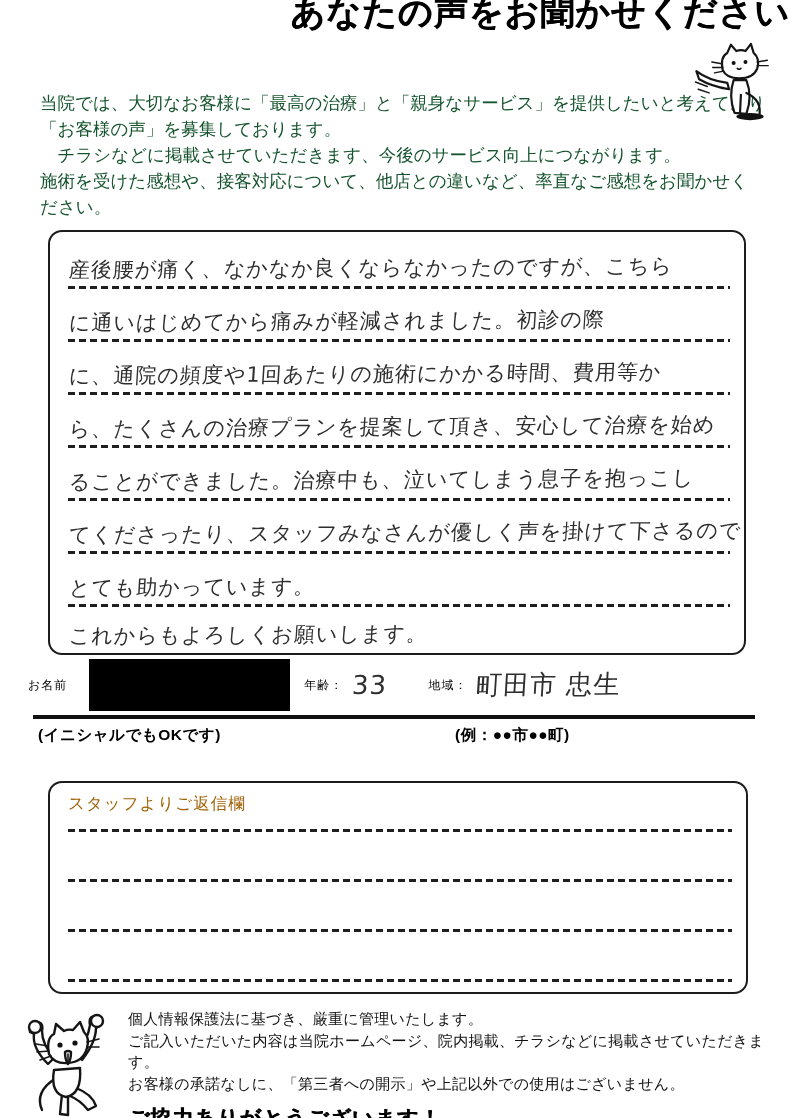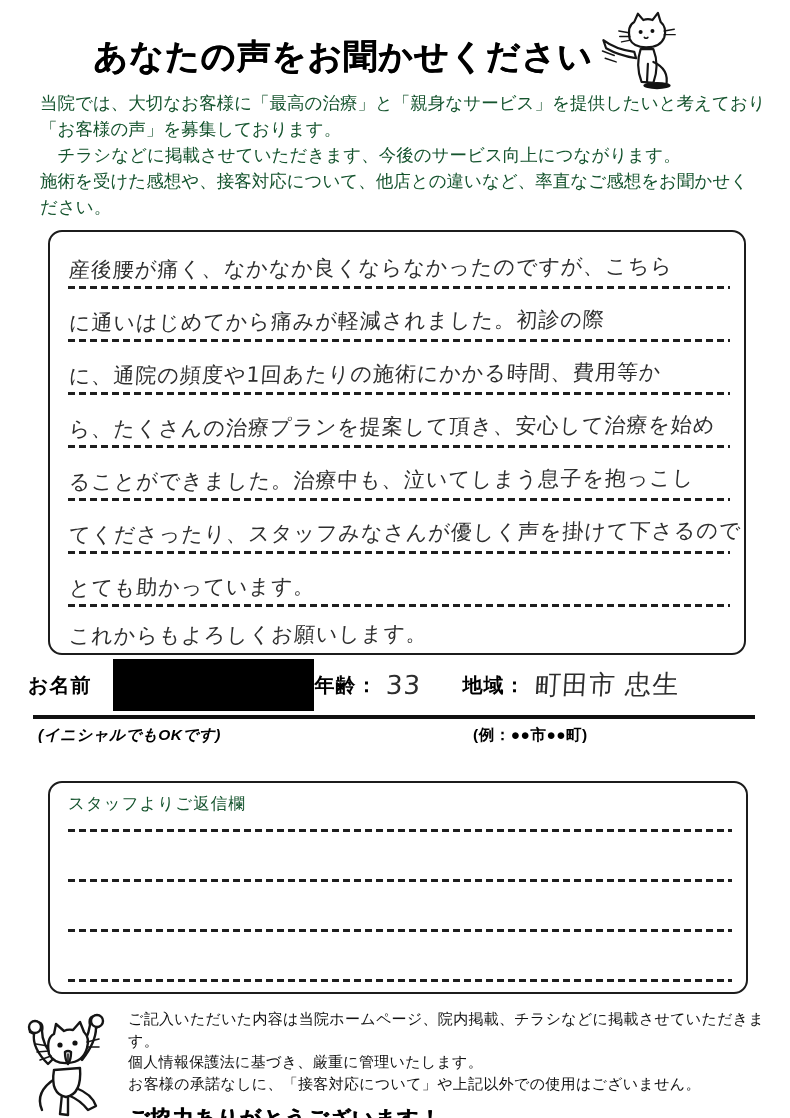--- a/index.html
+++ b/index.html
@@ -5,21 +5,21 @@
   * { margin:0; padding:0; box-sizing:border-box; }
   html,body { background:#ffffff; }
   body {
     width:790px; height:1118px;
     font-family:"Liberation Sans","DejaVu Sans",sans-serif;
     color:#1a1a1a; overflow:hidden; position:relative;
   }
   .page { width:790px; height:1118px; padding-top:12px; background:#fff; }
 
   
-  .title-row { display:flex; align-items:center; justify-content:center; height:74px; position:relative; }
+  .title-row { display:flex; align-items:flex-end; justify-content:center; height:74px; position:relative;flex-direction:column; }
   .page-title {
     font-size:34px; font-weight:bold; letter-spacing:1px; color:#000;
     margin-top:16px; text-shadow:0.6px 0 #000;
   }
   .header-cat { width:100px; height:84px; margin-left:4px; margin-top:4px; flex:0 0 auto; }
 
   
   .intro { width:726px; margin:4px auto 0 40px; font-size:17.5px; line-height:26px; color:#14532d; }
   .intro p { text-align:left; }
   .indent { text-indent:1em; }
@@ -36,39 +36,39 @@
   .t-row.last { background:none; height:48px; }
   .hw {
     font-family:"DejaVu Sans",sans-serif; font-size:21px; letter-spacing:1px;
     color:#2e2e2e; transform:skewX(-4deg) rotate(-0.4deg); transform-origin:left bottom;
     white-space:nowrap;
   }
   .hw-big { font-size:26px; }
 
   
   .name-row { height:60px; display:flex; align-items:center; margin-left:28px; }
-  .field-label { font-size:20px; color:#000; font-weight:700; letter-spacing:1px;text-align:center; }
+  .field-label { font-size:12px; color:#000; font-weight:400; letter-spacing:1px;text-align:center; }
   .redaction { width:201px; height:52px; background:#000; margin-left:22px; flex:0 0 auto; }
-  .age-label { }
+  .age-label { margin-left:14px; }
   .region-label { margin-left:42px; }
   .name-row .hw { margin-left:8px; }
 
   .thick-rule { width:722px; height:4px; background:#111; margin-left:33px; }
   .hints-row { position:relative; height:32px; margin-top:6px; }
   .hint { position:absolute; top:0; font-size:15.5px; font-weight:bold; color:#000; letter-spacing:0.5px; }
-  .hint-name { left:38px;font-style:italic; }
-  .hint-region { left:473px; }
+  .hint-name { left:38px; }
+  .hint-region { left:455px; }
 
   
   .staff-box {
     width:700px; height:213px; margin:24px 0 0 48px;
     border:2.5px solid #1c1c1c; border-radius:14px;
     padding:10px 14px 0 18px; background:#fff;
   }
-  .staff-label { font-size:16.5px; color:#14532d; letter-spacing:1px; }
+  .staff-label { font-size:16.5px; color:#a16207; letter-spacing:1px; }
   .s-row { height:50px;
     background-image:repeating-linear-gradient(90deg,#1f1f1f 0 7px,transparent 7px 11px);
     background-repeat:no-repeat; background-position:0 100%; background-size:100% 3px; }
   .s-row.first { height:17px; }
 
   
   .footer { display:flex; margin:12px 0 0 18px; }
   .footer-cat { width:96px; height:132px; flex:0 0 auto; margin-top:6px; }
   .footer-text { margin-left:14px; padding-top:2px; }
   .notice { font-size:15px; line-height:21.5px; color:#111; letter-spacing:0.3px; }
@@ -171,21 +171,21 @@
       <path class="fw" d="M36 58 Q32 82 48 85 Q64 82 62 56 Z"></path>
       <path class="fw" d="M31 42 Q28 26 36 22 L38 12 L46 19 Q50 17 55 18 L62 10 L66 20 Q72 26 69 36 Q65 50 50 51 Q36 52 31 42 Z"></path>
       <circle class="fb" cx="42" cy="33" r="2.6"></circle>
       <circle class="fb" cx="57" cy="31" r="2.6"></circle>
       <path class="fw" d="M47 40 Q50 38 53 40 Q53 48 50 52 Q47 48 47 40 Z"></path>
       <path class="thin" d="M50 42 L50 50"></path>
       <path class="thin" d="M30 34 L18 32 M31 39 L19 40 M33 44 L22 48"></path>
       <path class="thin" d="M69 30 L81 27 M69 35 L81 35"></path>
     </svg>
     <div class="footer-text">
+      <div class="notice">個人情報保護法に基づき、厳重に管理いたします。</div>
       <div class="notice">ご記入いただいた内容は当院ホームページ、院内掲載、チラシなどに掲載させていただきます。</div>
-      <div class="notice">個人情報保護法に基づき、厳重に管理いたします。</div>
-      <div class="notice">お客様の承諾なしに、「接客対応について」や上記以外での使用はございません。</div>
+      <div class="notice">お客様の承諾なしに、「第三者への開示」や上記以外での使用はございません。</div>
       <div class="thanks1">ご協力ありがとうございます！</div>
 
     </div>
   </div>
 
 </div>
 
 </body></html>

